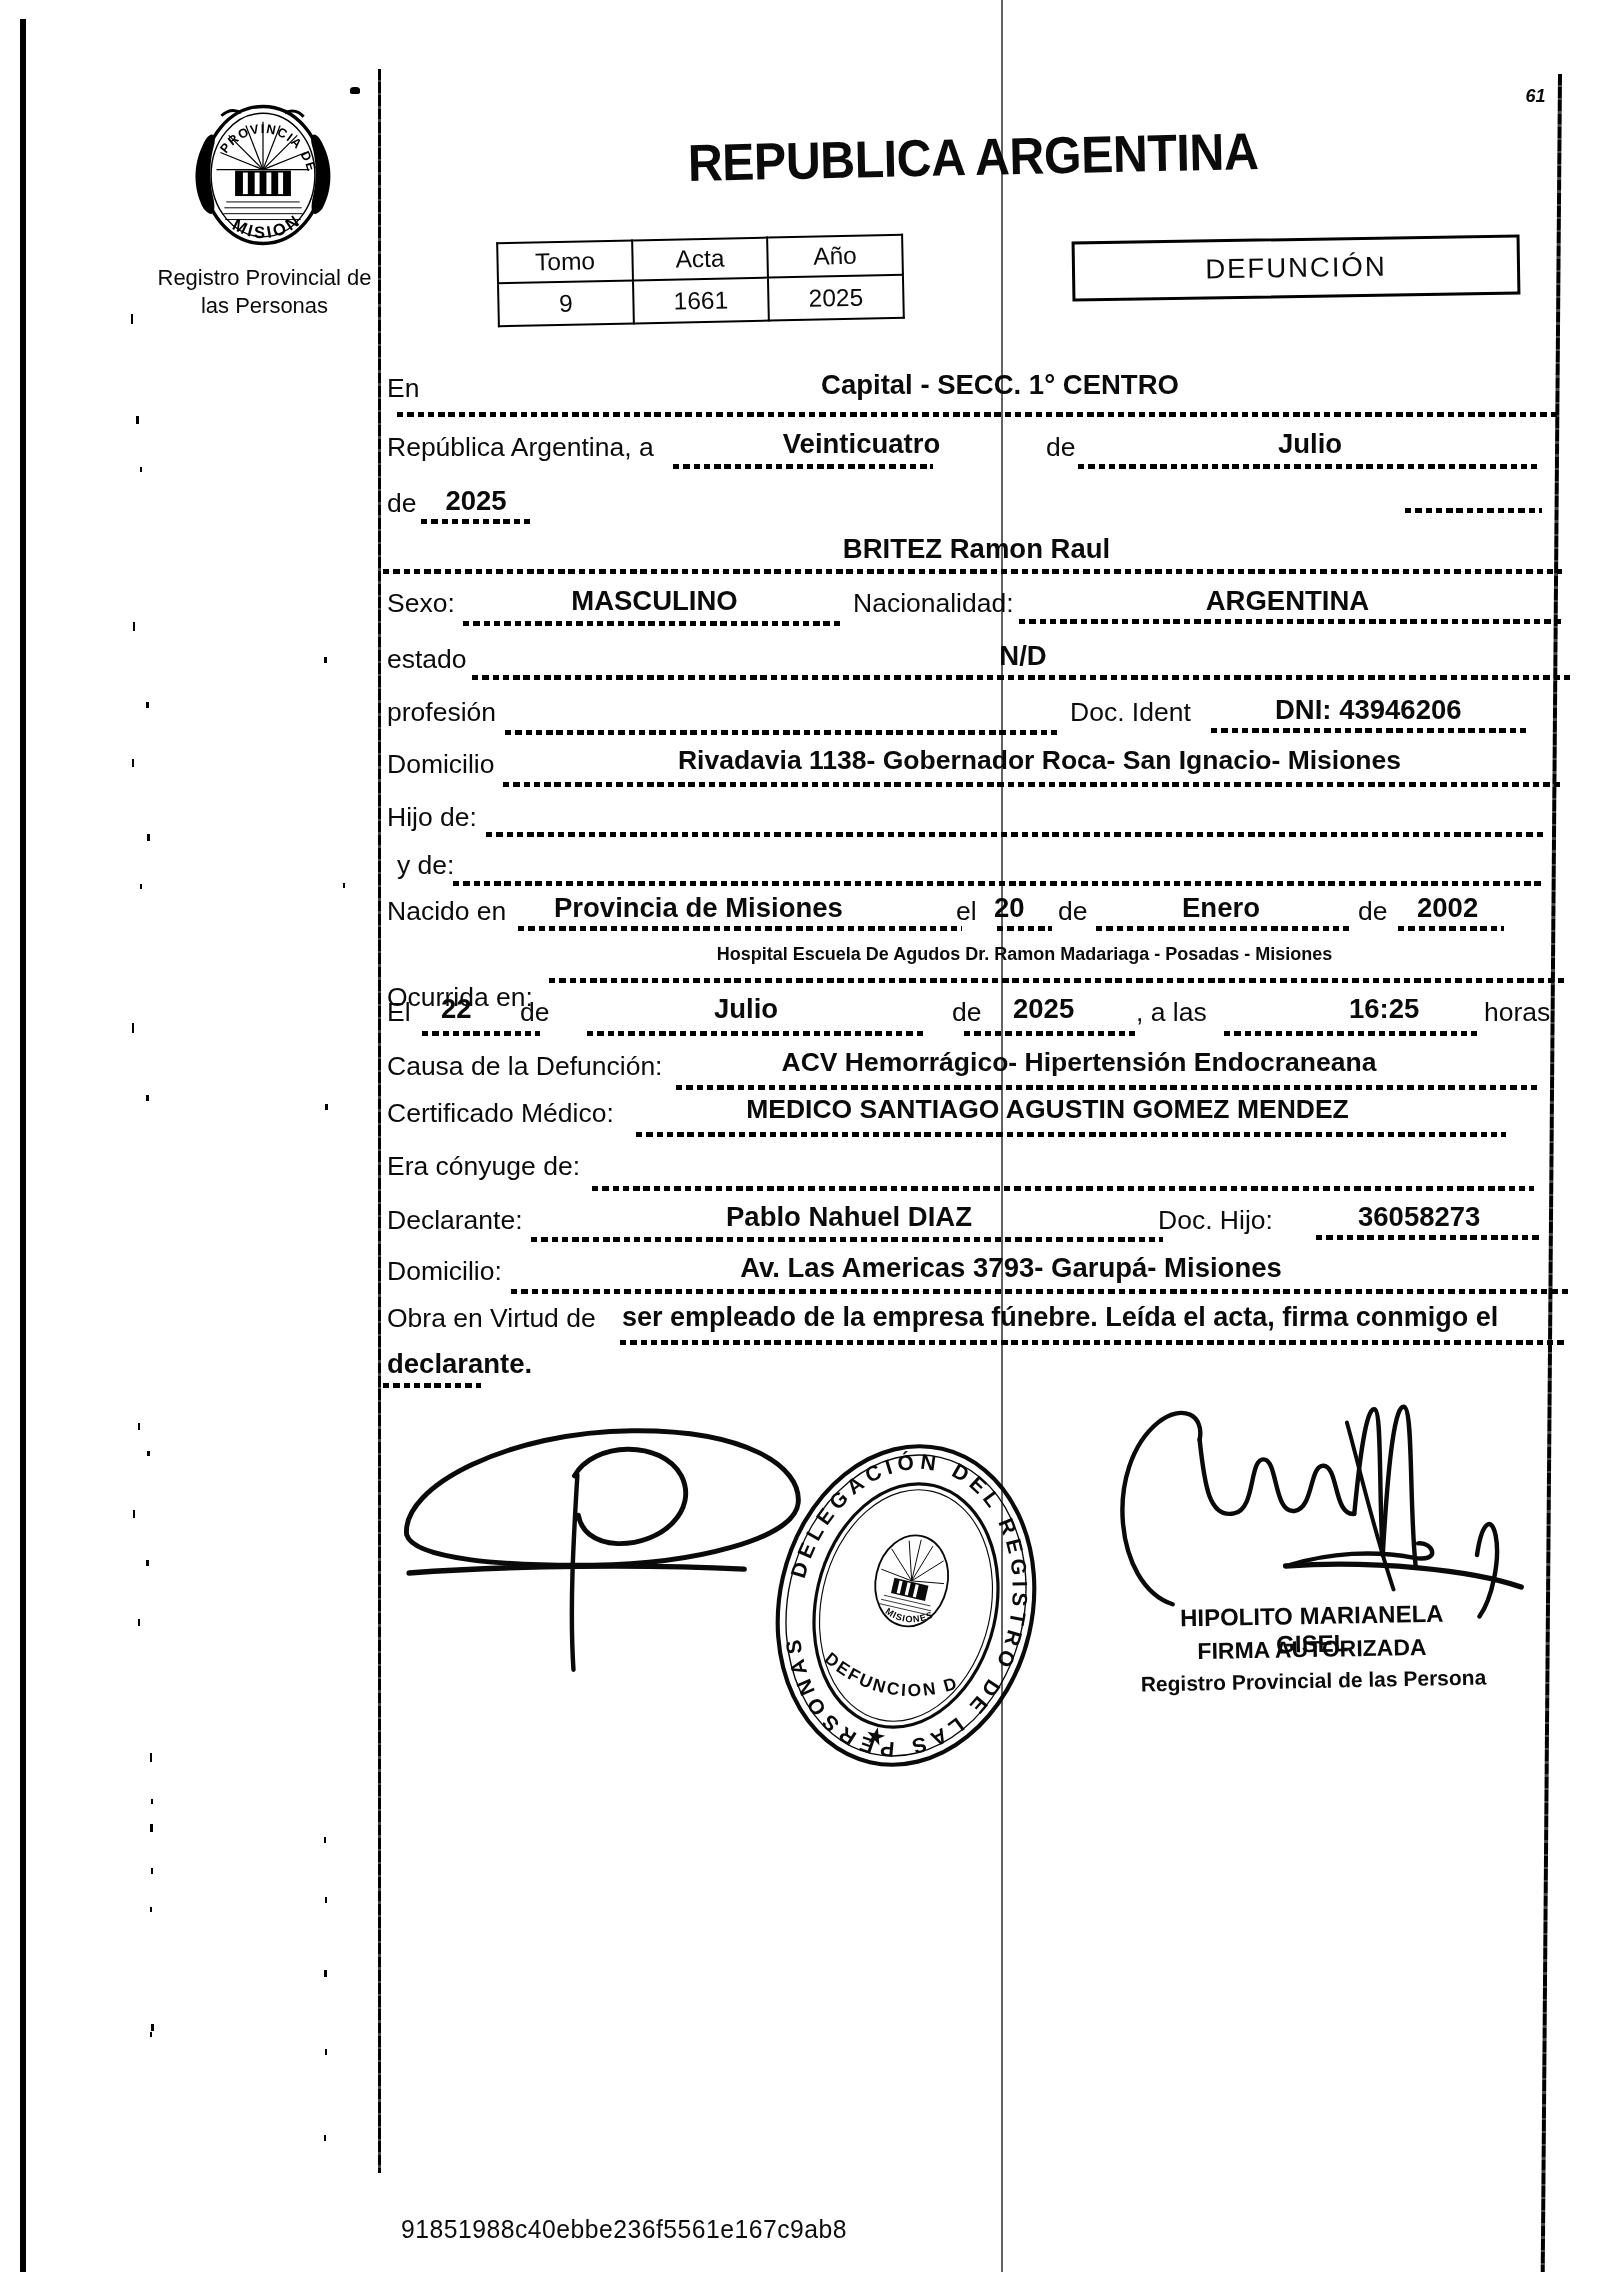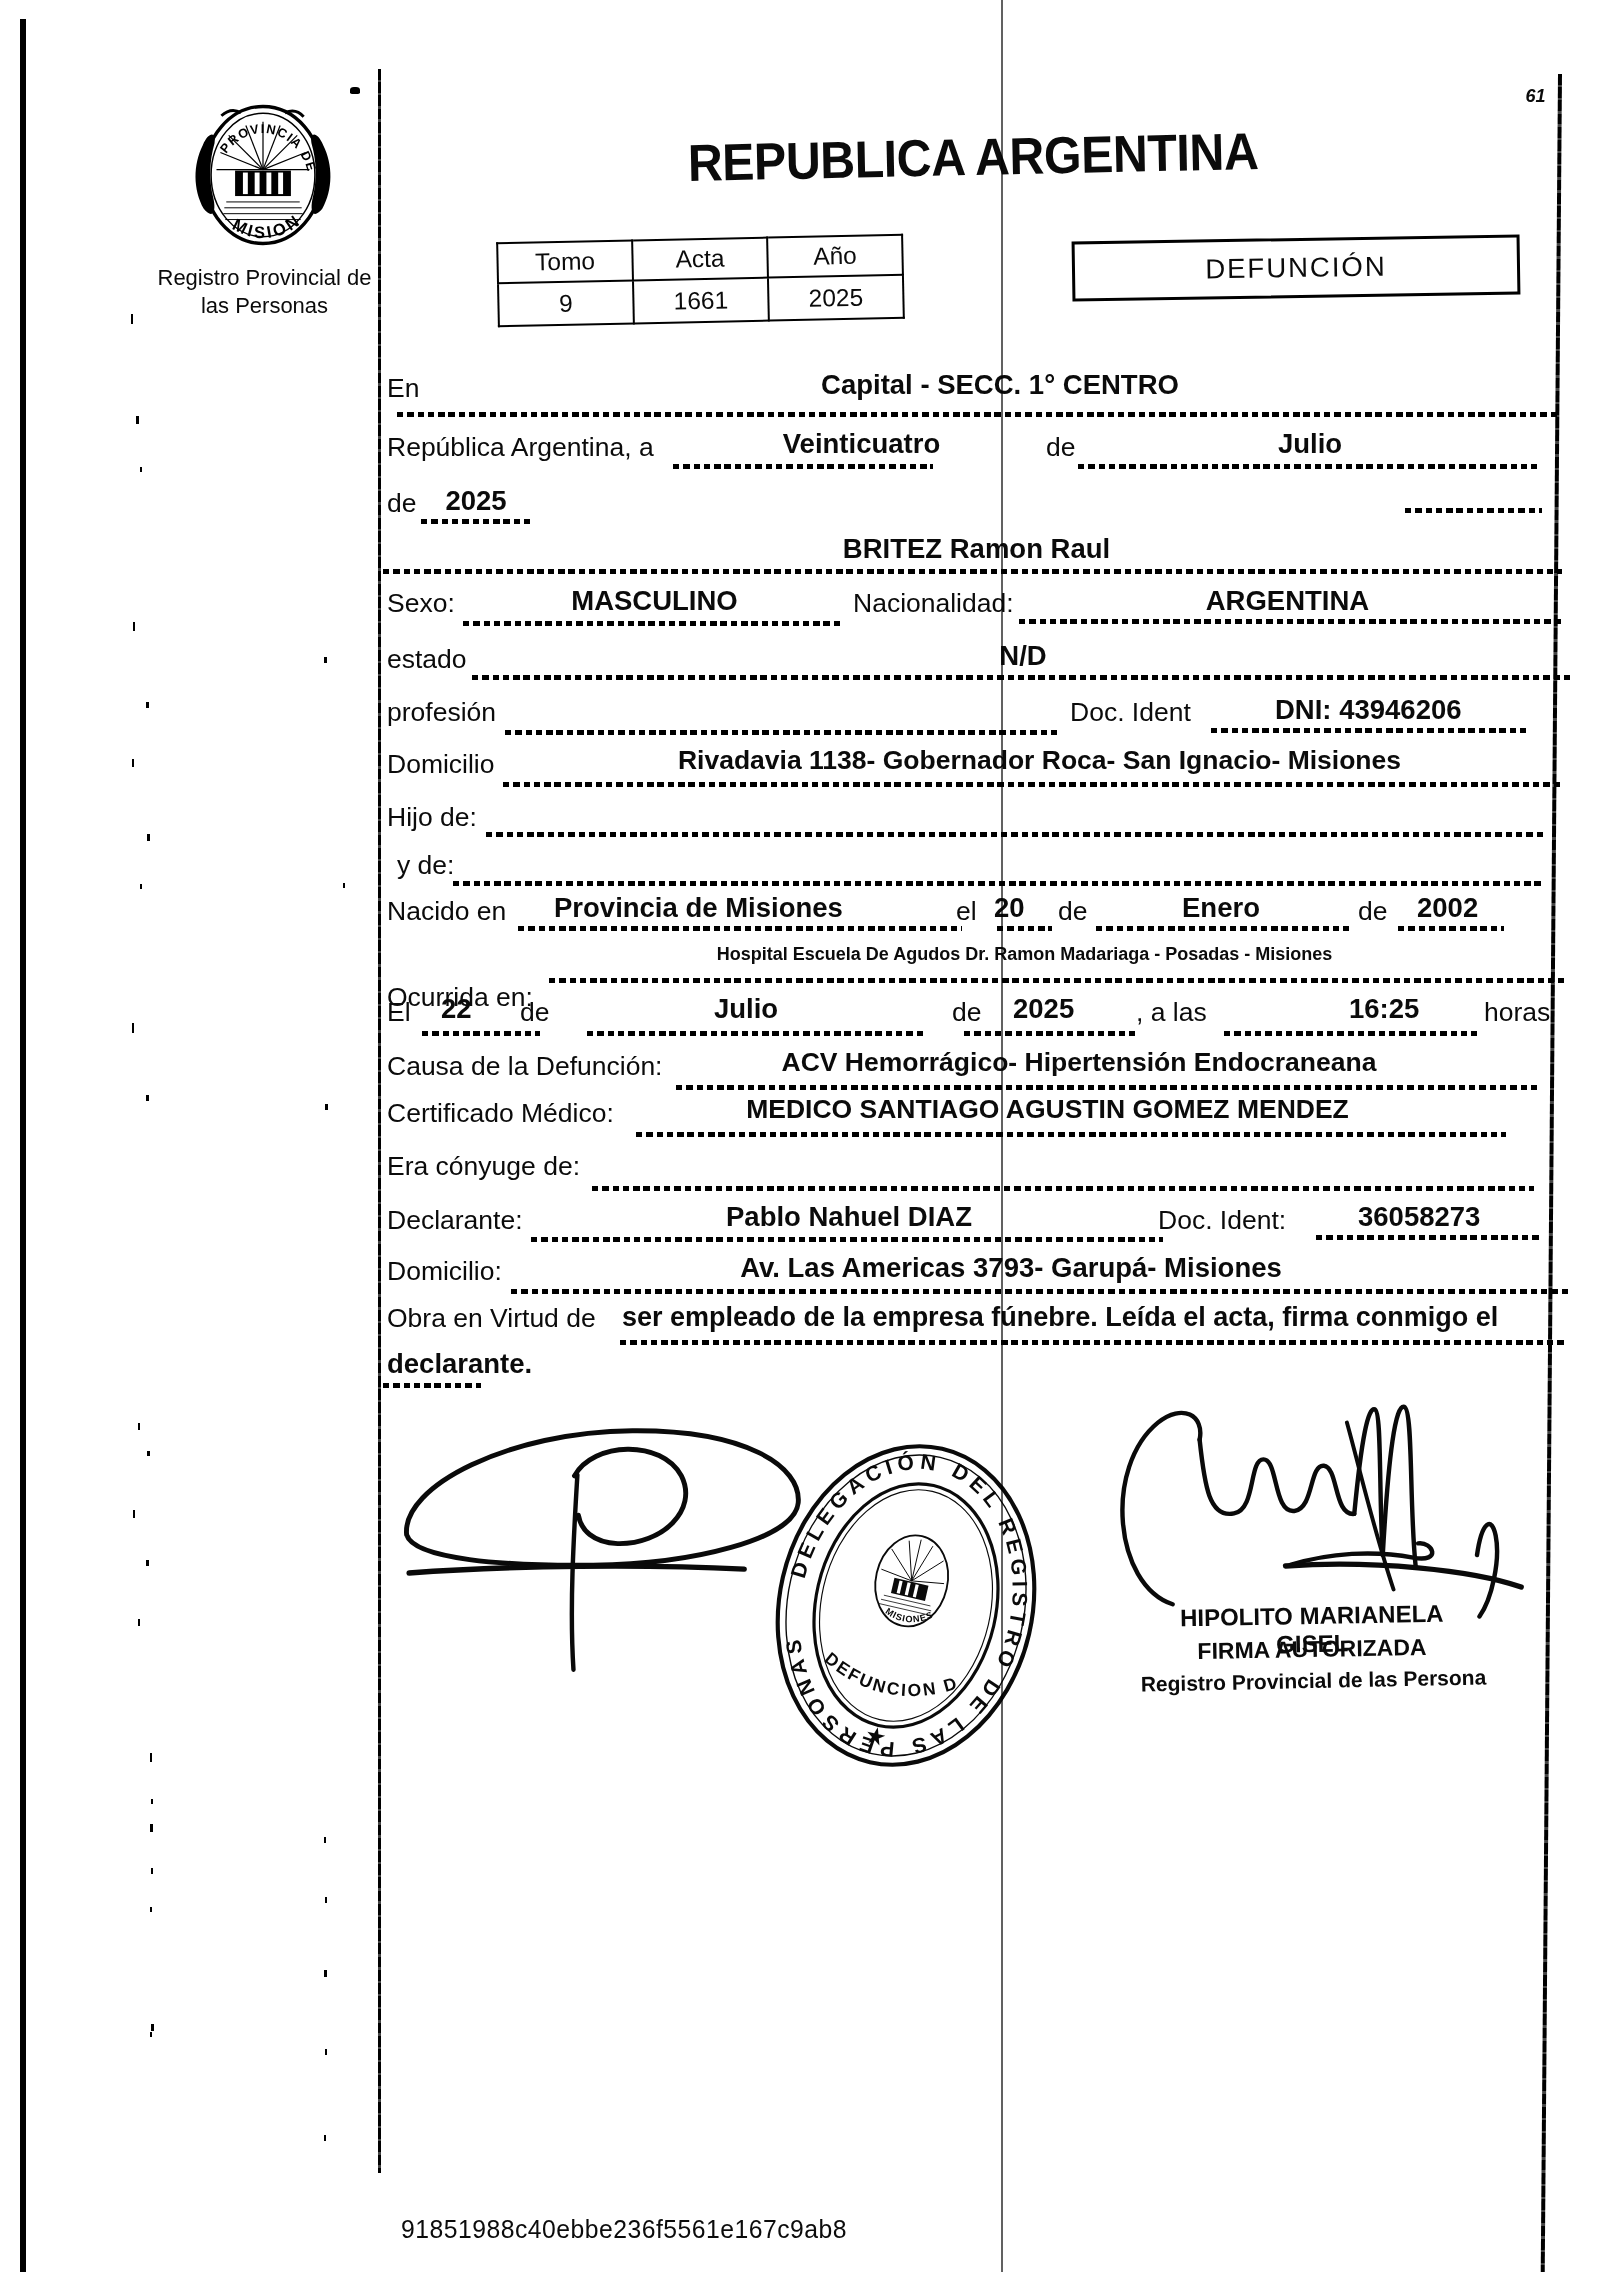--- a/index.html
+++ b/index.html
@@ -182,21 +182,21 @@
 
   <span class="abs lbl" style="left:387px;top:1100px;">Certificado Médico:</span>
   <span class="abs val ctr" style="left:697px;top:1096px;width:701px;font-size:26.5px;">MEDICO SANTIAGO AGUSTIN GOMEZ MENDEZ</span>
   <div class="abs dot" style="left:636px;top:1132px;width:870px;"></div>
 
   <span class="abs lbl" style="left:387px;top:1153px;">Era cónyuge de:</span>
   <div class="abs dot" style="left:592px;top:1186px;width:942px;"></div>
 
   <span class="abs lbl" style="left:387px;top:1207px;">Declarante:</span>
   <span class="abs val ctr" style="left:697px;top:1203px;width:304px;">Pablo Nahuel DIAZ</span>
-  <span class="abs lbl" style="left:1158px;top:1207px;">Doc. Ident:</span>
+  <span class="abs lbl" style="left:1158px;top:1207px;">Doc. Hijo:</span>
   <span class="abs val" style="left:1358px;top:1203px;">36058273</span>
   <div class="abs dot" style="left:531px;top:1237px;width:632px;"></div>
   <div class="abs dot" style="left:1316px;top:1235px;width:226px;"></div>
 
   <span class="abs lbl" style="left:387px;top:1258px;">Domicilio:</span>
   <span class="abs val ctr" style="left:697px;top:1254px;width:628px;">Av. Las Americas 3793- Garupá- Misiones</span>
   <div class="abs dot" style="left:511px;top:1289px;width:1059px;"></div>
 
   <span class="abs lbl" style="left:387px;top:1305px;">Obra en Virtud de</span>
   <span class="abs val" style="left:622px;top:1303px;font-size:27px;">ser empleado de la empresa fúnebre. Leída el acta, firma conmigo el</span>

